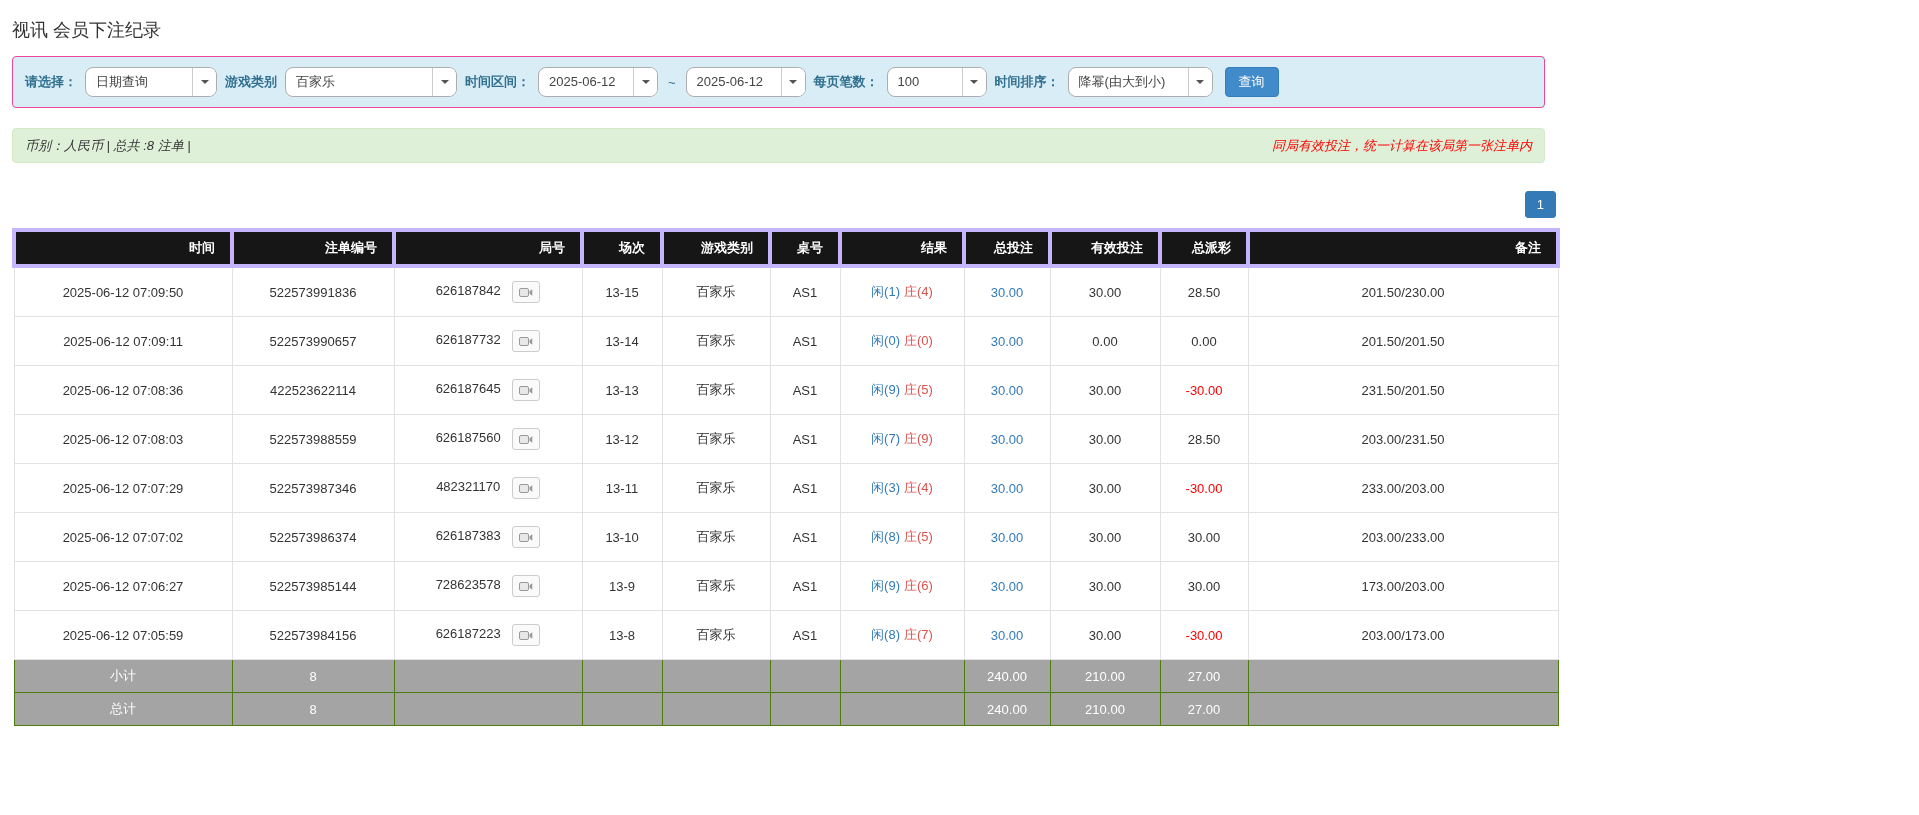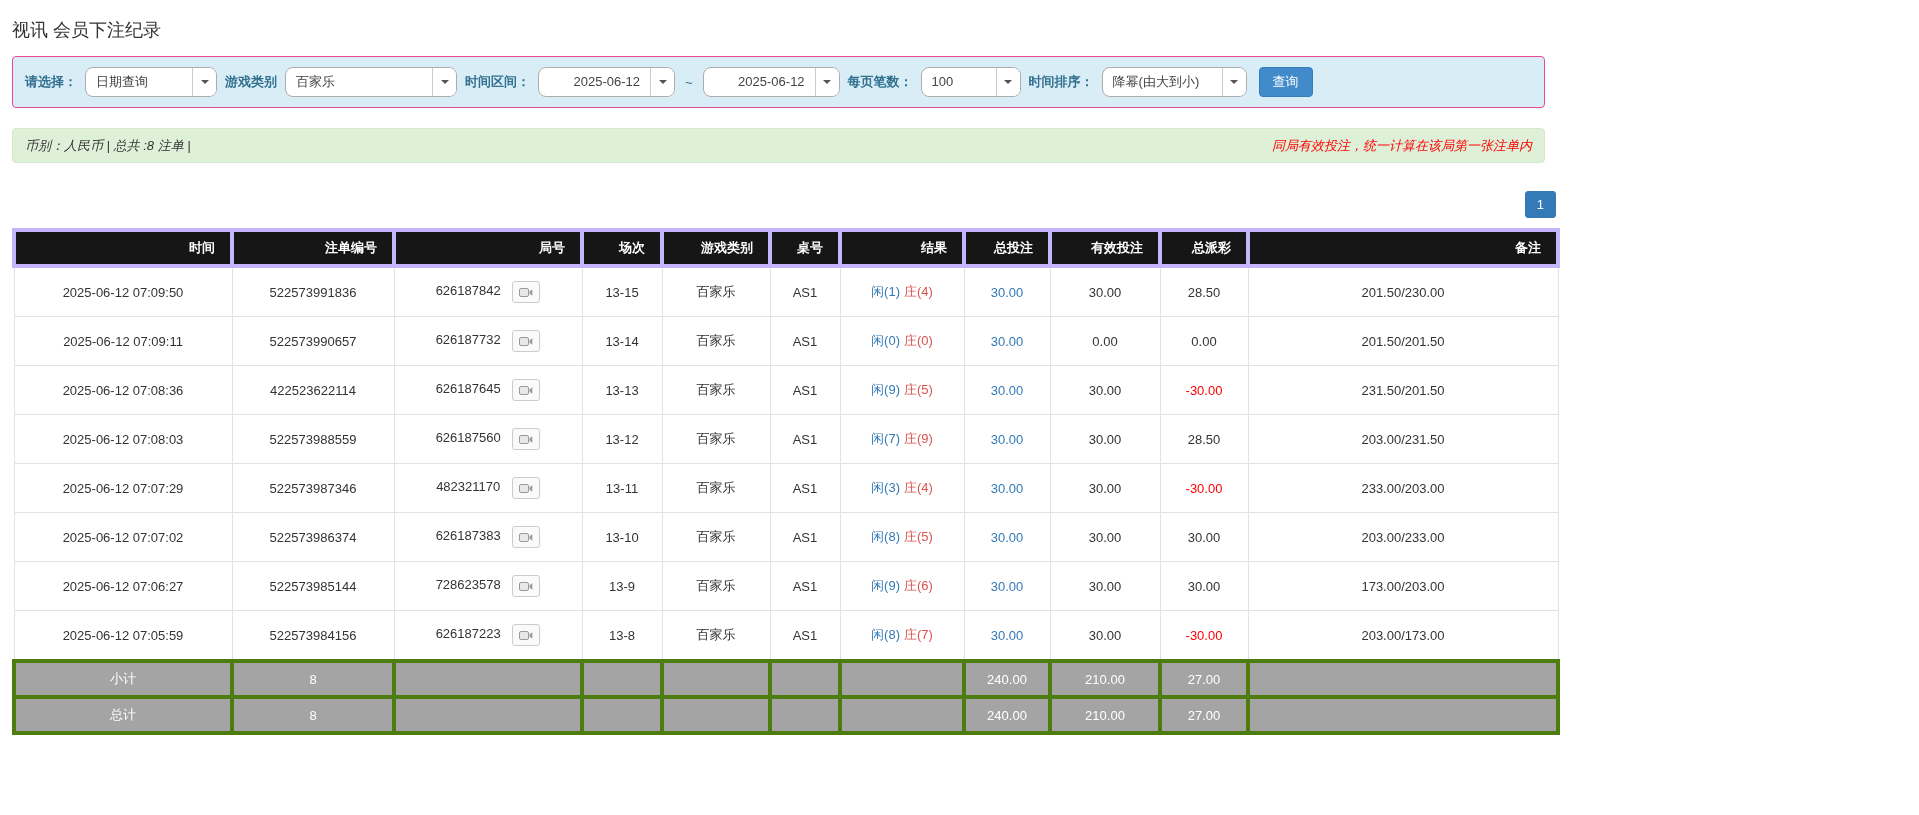--- a/index.html
+++ b/index.html
@@ -51,21 +51,21 @@
     align-items: center;
     justify-content: center;
     background: #fff;
   }
   .caret {
     width: 0; height: 0;
     border-top: 4px solid #555;
     border-left: 4px solid transparent;
     border-right: 4px solid transparent;
   }
-  .w130 { width: 132px; } .w175 { width: 172px; } .w150 { width: 137px; text-align: right; }
+  .w130 { width: 132px; } .w175 { width: 172px; } .w150 { width: 120px; }
   .w100 { width: 100px; } .w145 { width: 145px; }
   .tilde { font-size: 13px; color: #31708f; padding: 0 2px; }
   .search-btn {
     background: #428bca;
     border: 1px solid #357ebd;
     color: #fff;
     font-size: 13px;
     height: 30px;
     padding: 0 13px;
     border-radius: 4px;
@@ -124,21 +124,21 @@
     color: #333;
     padding: 13px 4px;
     border: 1px solid #e2e2e2;
     text-align: center;
     white-space: nowrap;
   }
   table.records tfoot td {
     background: #a4a4a4;
     color: #fff;
     padding: 7px 4px;
-    border: 4px solid #4d7c0f;
+    border: 1px solid #4d7c0f;
     text-align: center;
   }
   .bet-link { color: #337ab7; text-decoration: none; cursor: pointer; }
   .player { color: #337ab7; margin-right: 4px; }
   .banker { color: #d9534f; }
   .payout.neg { color: #ff0000; }
   .round-icon-btn {
     display: inline-flex;
     align-items: center;
     justify-content: center;

